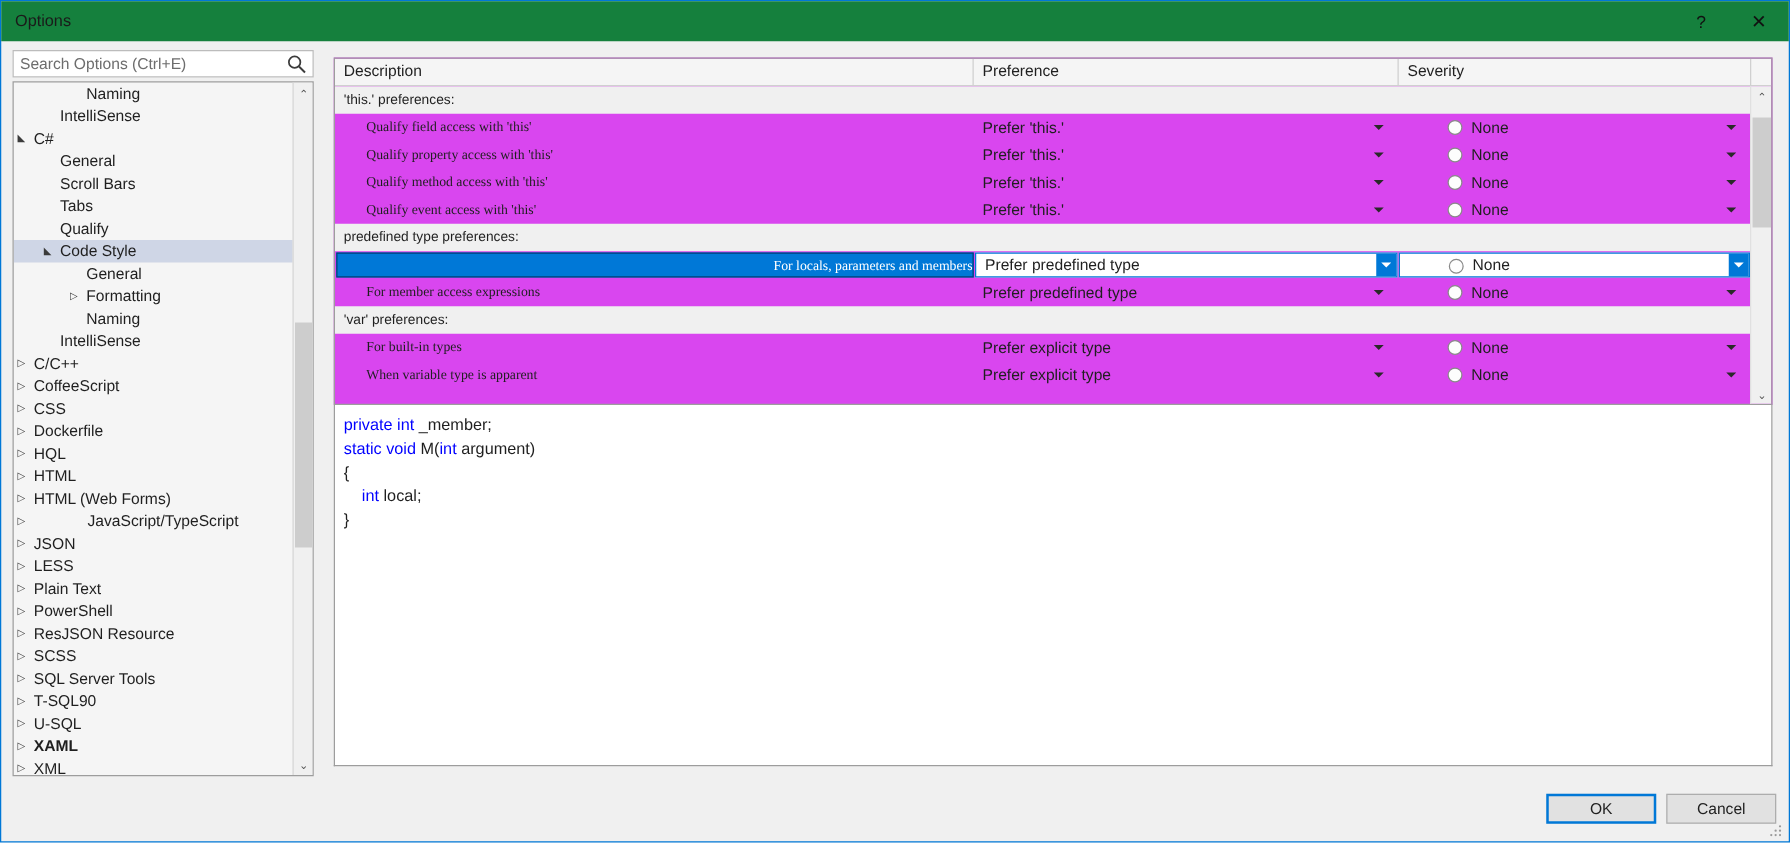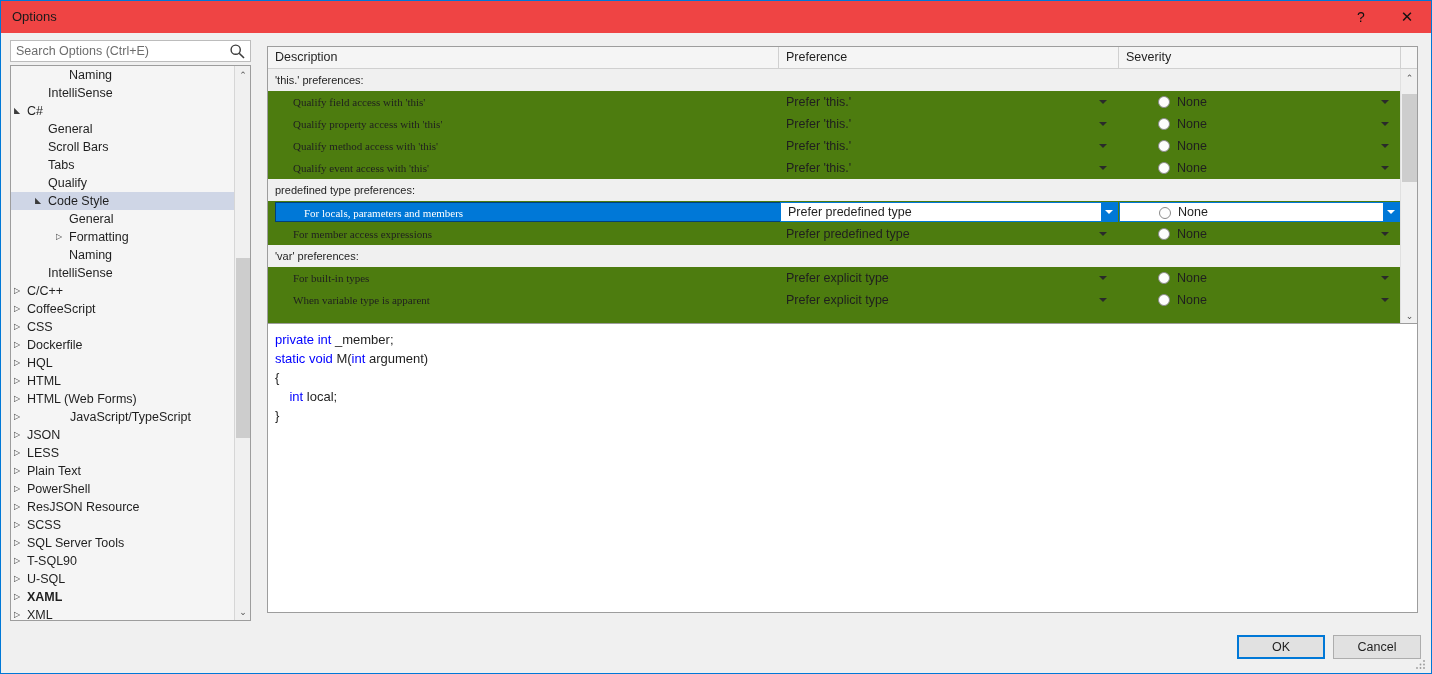--- a/index.html
+++ b/index.html
@@ -12,21 +12,21 @@
   #dialog {
     position: absolute; left: 0; top: 0;
     width: 1432px; height: 674px;
     background: #f0f0f0;
     border: 1px solid #0078d7;
   }
   
   #titlebar {
     position: absolute; left: 0; top: 0;
     width: 1430px; height: 32px;
-    background: #ef4444;
+    background: #15803d;
   }
   #title-text {
     position: absolute; left: 11px; top: 8px;
     font-size: 13px; color: #1a1a1a;
   }
   .title-btn {
     position: absolute; top: 0; width: 46px; height: 32px;
     display: flex; align-items: center; justify-content: center;
     font-size: 14px; color: #111; background: transparent;
     border: none; cursor: default;
@@ -95,21 +95,21 @@
     position: absolute; left: 1px; width: 14px;
     top: 192px; height: 180px;
     background: #cdcdcd;
   }
 
   
   #grid {
     position: absolute; left: 266px; top: 45px;
     width: 1151px; height: 278px;
     border: 1px solid #9d9d9d;
-    background: #4d7c0f;
+    background: #d946ef;
     overflow: hidden;
   }
   #grid-header {
     position: absolute; left: 0; top: 0;
     width: 100%; height: 22px;
     background: #f5f5f5; border-bottom: 1px solid #d0d0d0;
   }
   .hcell {
     position: absolute; top: 0; height: 21px; line-height: 21px;
     font-size: 12.5px; color: #1f1f1f;
@@ -126,24 +126,25 @@
   .row.group { background: #f0f0f0; }
   .row.selected { background: transparent; }
   .cell-desc {
     position: absolute; left: 0; top: 0;
     width: 511px; height: 22px; line-height: 22px;
     font-size: 11px; color: #1f1f1f;
     padding-left: 7px; white-space: nowrap; overflow: hidden;
   }
   .cell-desc.indent { padding-left: 25px; font-family: Liberation Serif, serif; }
   .row.selected .cell-desc {
-    left: 7px; top: 1px; width: 510px; height: 20px; line-height: 20px;
+    left: 1px; top: 1px; width: 510px; height: 20px; line-height: 20px;
     background: #0078d7; color: #ffffff;
     border: 1px solid #00407a;
-    padding-left: 28px;
+    padding-left: 20px;
+    text-align: right;
   }
   .cell-pref {
     position: absolute; left: 511px; top: 0;
     width: 340px; height: 22px;
   }
   .cell-pref .txt {
     position: absolute; left: 7px; top: 0;
     height: 22px; line-height: 22px;
     font-size: 12.5px; color: #1f1f1f; white-space: nowrap;
   }

